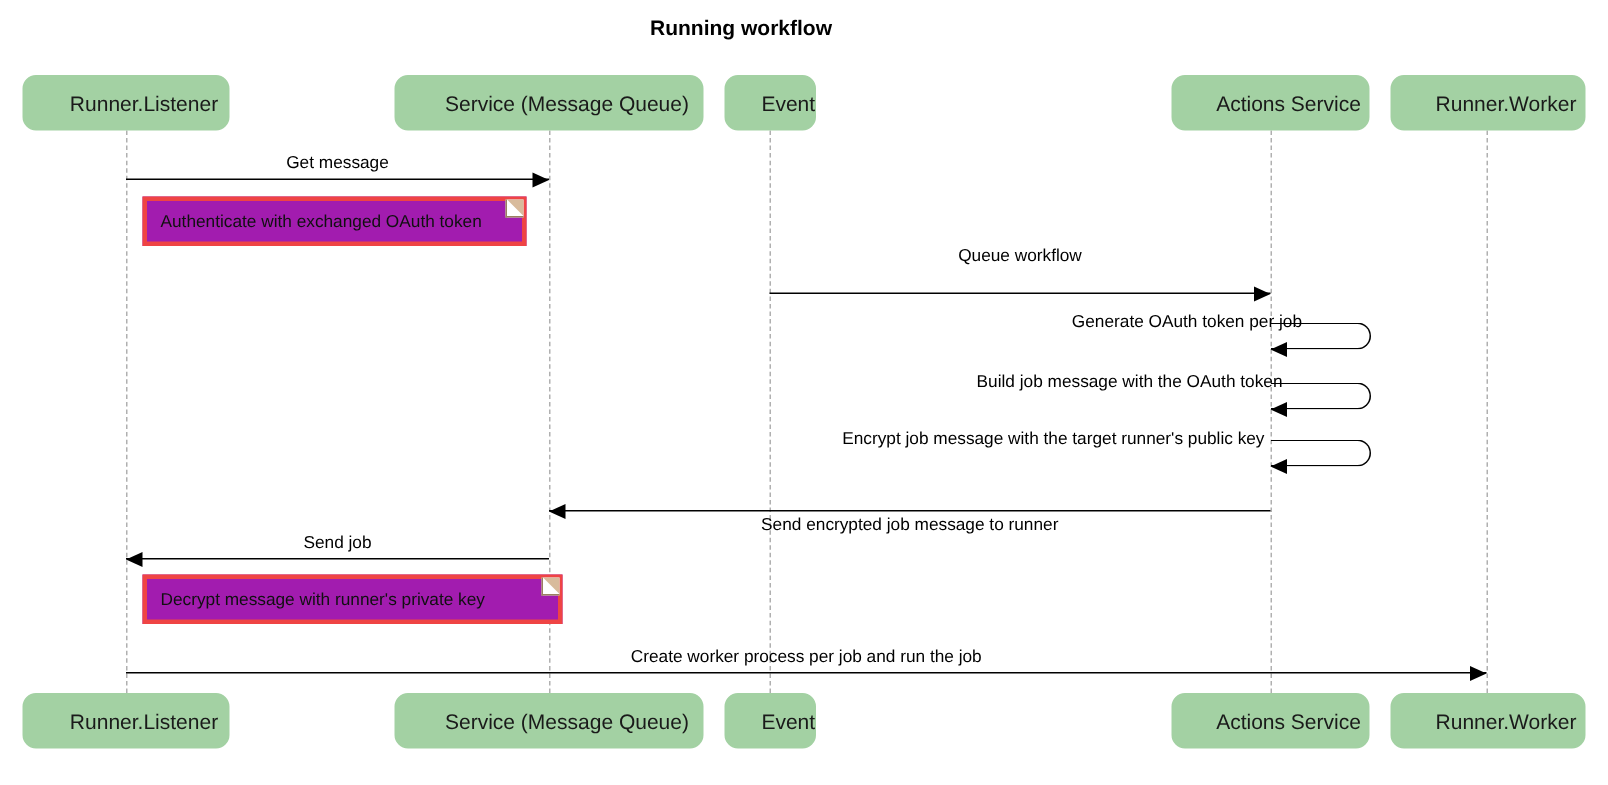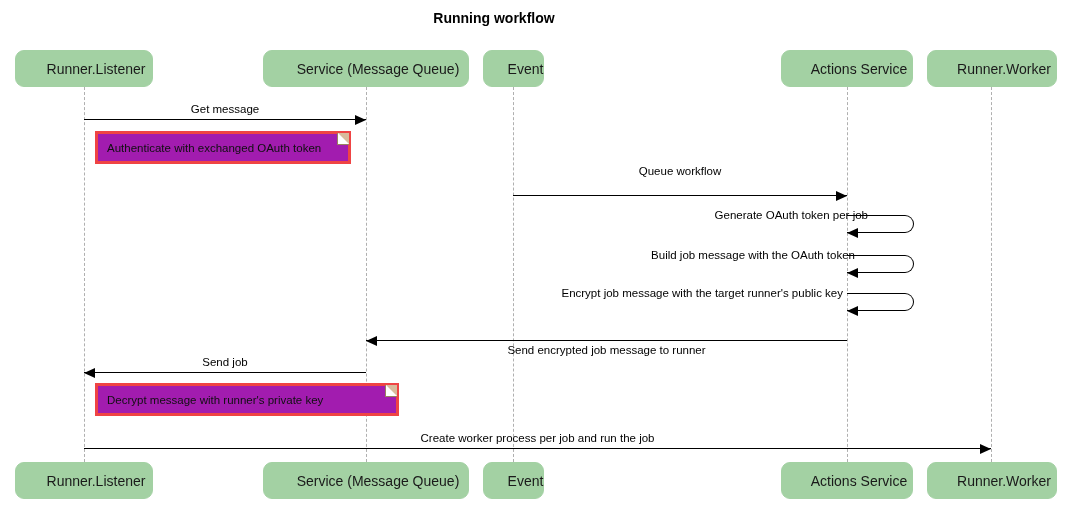--- a/index.html
+++ b/index.html
@@ -187,20 +187,20 @@
       <div class="selfloop" style="left: 847px; top: 293px; width: 67px; height: 18px;"></div>
       <div class="arrowhead left" style="left: 847px; top: 306px;"></div>
       <div class="msg-label" style="left: 0px; width: 843px; text-align: right; top: 287px;">Encrypt job message with the target runner's public key</div>
     </div>
   <div id="notes">
       <div class="note" style="left: 95px; top: 131px; width: 256px; height: 33px;">
         <span>Authenticate with exchanged OAuth token</span>
         <div class="note-fold"></div>
         <div class="note-fold-tri"></div>
       </div>
-      <div class="note" style="left: 95px; top: 383px; width: 304px; height: 33px; text-align: right;">
+      <div class="note" style="left: 95px; top: 383px; width: 280px; height: 33px; text-align: right;">
         <span>Decrypt message with runner's private key</span>
         <div class="note-fold"></div>
         <div class="note-fold-tri"></div>
       </div>
     </div>
 
 </div>
 
 </body></html>

